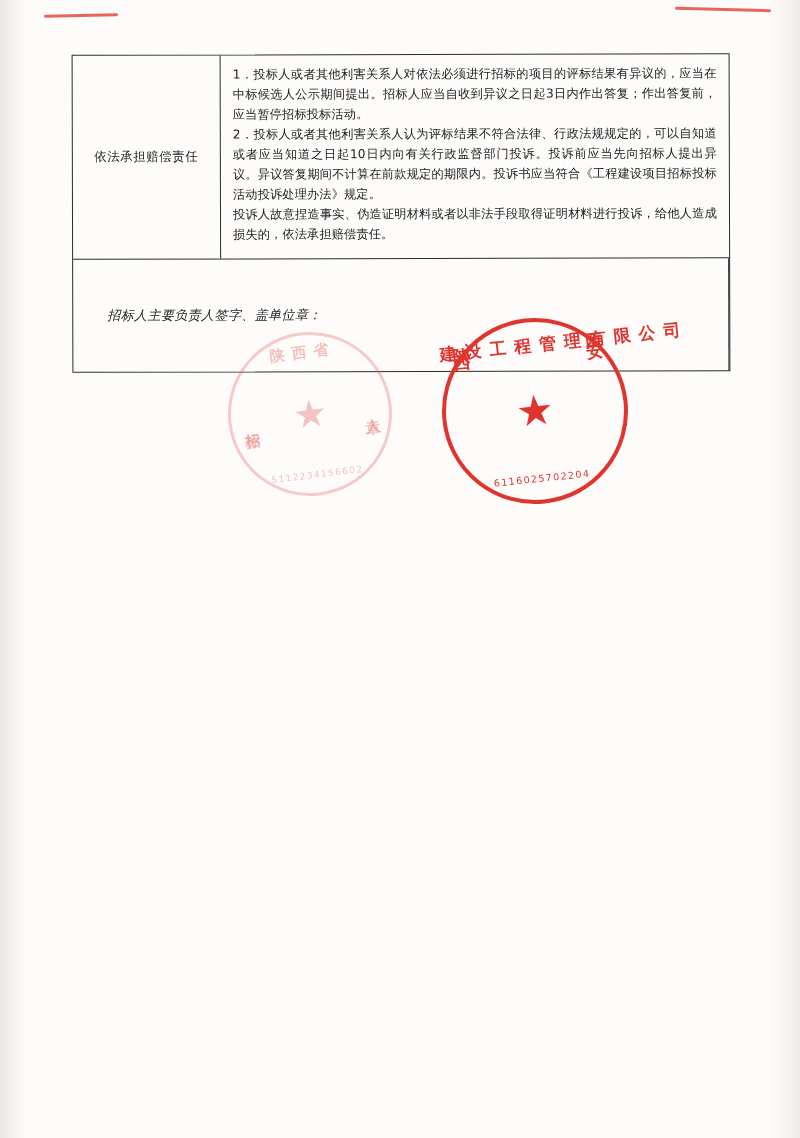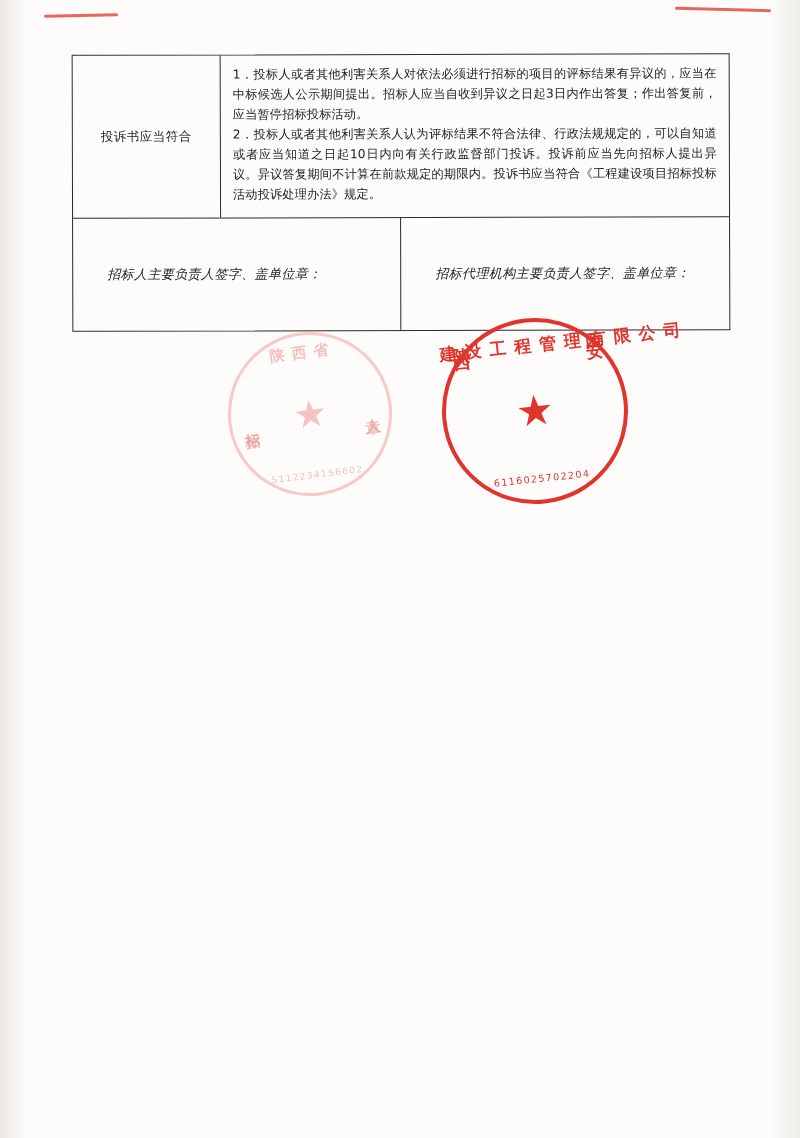--- a/index.html
+++ b/index.html
@@ -221,34 +221,32 @@
 
 <div id="page">
 
   <div class="ink-mark" id="ink-left"></div>
   <div class="ink-mark" id="ink-right"></div>
 
   <div id="doc-table">
 
     <div class="row top">
       <div class="cell-label">
-        <span>投诉书应当符合</span>
+        <span>依法承担赔偿责任</span>
       </div>
       <div class="cell-body">
         <p class="clause">1．投标人或者其他利害关系人对依法必须进行招标的项目的评标结果有异议的，应当在中标候选人公示期间提出。招标人应当自收到异议之日起3日内作出答复；作出答复前，应当暂停招标投标活动。</p>
         <p class="clause">2．投标人或者其他利害关系人认为评标结果不符合法律、行政法规规定的，可以自知道或者应当知道之日起10日内向有关行政监督部门投诉。投诉前应当先向招标人提出异议。异议答复期间不计算在前款规定的期限内。投诉书应当符合《工程建设项目招标投标活动投诉处理办法》规定。</p>
+        <p class="clause">投诉人故意捏造事实、伪造证明材料或者以非法手段取得证明材料进行投诉，给他人造成损失的，依法承担赔偿责任。</p>
       </div>
     </div>
 
     <div class="row sign">
       <div class="sign-cell left">
         <span>招标人主要负责人签字、盖单位章：</span>
-      </div>
-      <div class="sign-cell">
-        <span>招标代理机构主要负责人签字、盖单位章：</span>
       </div>
     </div>
 
   </div>
 
   <div class="stamp" id="stamp-tenderer">
     <div class="ring-text">陕西省</div>
     <div class="ring-text side-left">招标</div>
     <div class="ring-text side-right">人章</div>
     <div class="stamp-star">★</div>

